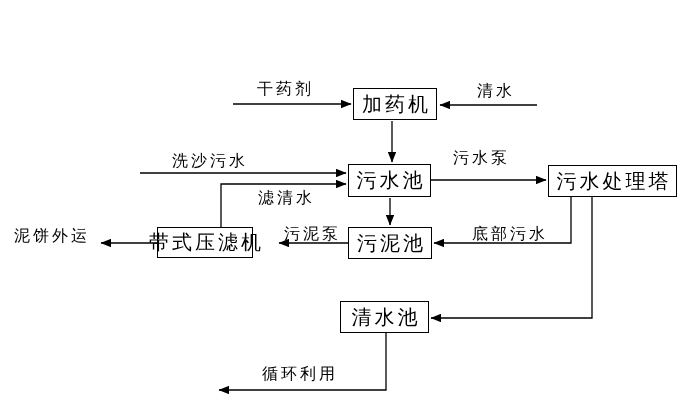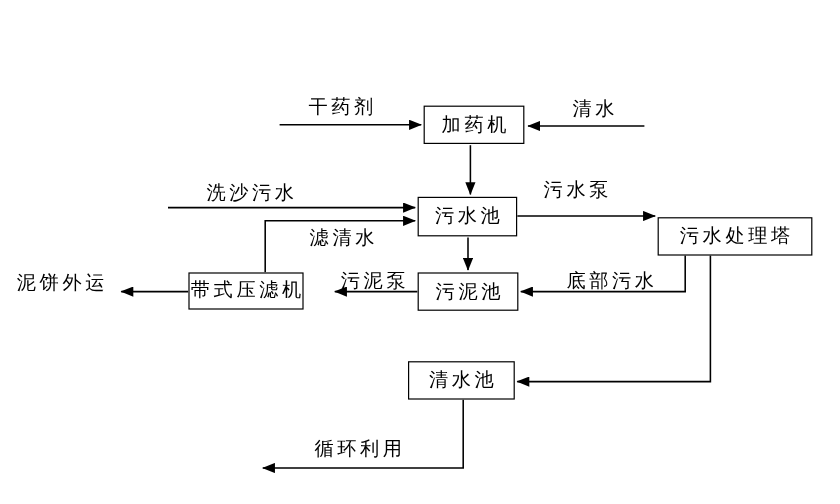--- a/index.html
+++ b/index.html
@@ -25,35 +25,35 @@
   .wires { position: absolute; left: 0; top: 0; }
   .wire { fill: none; stroke: #000000; stroke-width: 1.3px; }
   .node {
     position: absolute;
     box-sizing: border-box;
     border: 1.5px solid #000000;
     background: #ffffff;
     display: flex;
     align-items: center;
     justify-content: center;
-    font-size: 16px;
+    font-size: 20px;
     letter-spacing: 3px;
     text-indent: 3px;
     white-space: nowrap;
   }
   .lbl {
     position: absolute;
     font-size: 16px;
     letter-spacing: 3px;
     white-space: nowrap;
   }
   
   .n-dosing { left: 353px; top: 88px;  width: 84px;  height: 32px; }
   .n-sewage { left: 348px; top: 164px; width: 83px;  height: 33px; text-align: center; }
-  .n-tower  { left: 548px; top: 165px; width: 129px; height: 32px; margin-top: 16px; }
+  .n-tower  { left: 548px; top: 165px; width: 129px; height: 32px; }
   .n-sludge { left: 348px; top: 227px; width: 84px;  height: 32px; }
   .n-belt   { left: 157px; top: 227px; width: 96px; height: 31px; }
   .n-clean  { left: 340px; top: 301px; width: 89px;  height: 32px; }
   
   .l-dry        { left: 257px; top: 79px;  }
   .l-cw         { left: 477px; top: 81px;  }
   .l-sand       { left: 172px; top: 151px; }
   .l-filt       { left: 258px; top: 188px; }
   .l-pump       { left: 453px; top: 148px; }
   .l-bottom     { left: 472px; top: 224px; }

